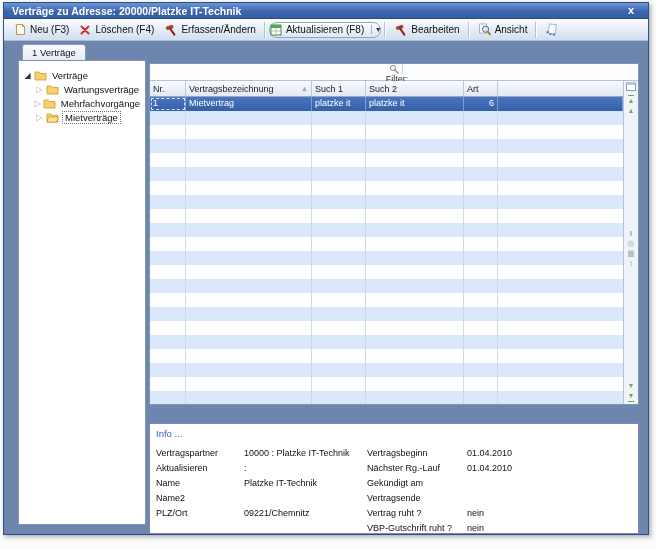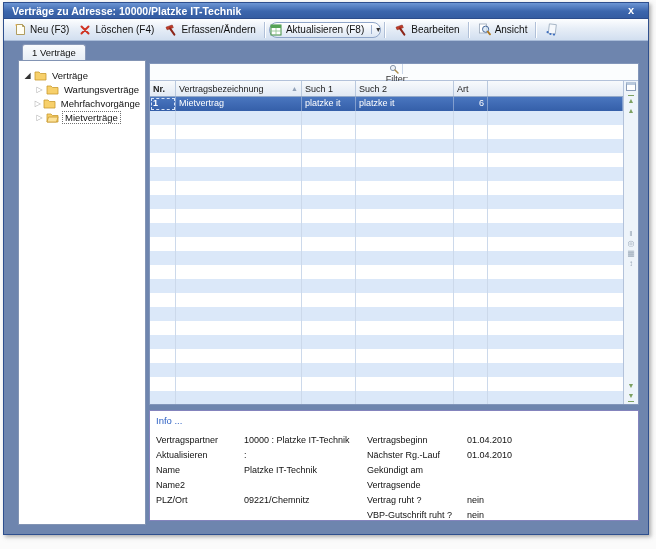--- a/index.html
+++ b/index.html
@@ -65,21 +65,21 @@
   .header-row { height:16px; flex:none; display:flex;
                 background:linear-gradient(#f8fafc,#e1e9f4);
                 border-bottom:1px solid #93a9c9; font-size:9px; color:#222; }
   .hcell { border-right:1px solid #bac9de; padding:0 3px; display:flex;
            align-items:center; overflow:hidden; }
   .sortmark { margin-left:auto; font-size:7px; color:#92a2b8; padding-left:2px; }
   .rows { flex:1; overflow:hidden; }
   .grow { height:14px; display:flex; font-size:9px; }
   .gcell { height:100%; border-right:1px solid #ccd9eb; padding:1px 3px;
            overflow:hidden; white-space:nowrap; }
-  .c-nr  { width:26px;font-weight:bold; }
+  .c-nr  { width:36px; }
   .c-vb  { width:126px; }
   .c-s1  { width:54px; }
   .c-s2  { width:98px; }
   .c-art { width:34px; text-align:right; }
   .c-fill{ flex:1; border-right:none; }
   .lite  { background:#dbe8f9; }
   .white { background:#ffffff; }
   .sel   { background:linear-gradient(#4a76bf,#355fa9); color:#fff; }
   .sel .gcell { border-right:1px solid rgba(255,255,255,.35); }
   .sel .c-nr { outline:1px dashed #d9e5f8; outline-offset:-2px; }
@@ -88,38 +88,38 @@
   .navigator { width:15px; flex:none; border-left:1px solid #b3c2da;
                background:#eef4fa; display:flex; flex-direction:column;
                align-items:center; padding:1px 0 2px; }
   .chooser { width:10px; height:9px; border:1px solid #8a9cb8; background:#fff;
              border-top-width:3px; border-top-color:#b9c9dd; margin-bottom:4px; }
   .navic { font-size:7px; line-height:10px; color:#7da061; }
   .navic.gray { color:#9aa8b8; font-size:8px; }
   .nspace { flex:1; }
 
   
-  .info { position:absolute; left:145px; top:368px; width:490px; height:111px;
+  .info { position:absolute; left:145px; top:381px; width:490px; height:111px;
           background:#fff; border:1px solid #8484bd; }
   .info-title { position:absolute; left:6px; top:4px; font-size:9.5px; color:#2f62c4; }
   .icol { position:absolute; top:19px; font-size:9px; color:#111; }
   .icol.left  { left:6px; }
   .icol.right { left:217px; }
   .irow { display:flex; height:15px; align-items:flex-end; white-space:nowrap; }
   .ilabel { width:88px; flex:none; }
   .icol.right .ilabel { width:100px; }
   .ival { }
 </style>
 </head>
 <body>
 
 <div class="window">
 
   <div class="titlebar">
-    <span class="title">Verträge zu Adresse: 10000/Platzke IT-Technik</span>
+    <span class="title">Verträge zu Adresse: 20000/Platzke IT-Technik</span>
     <span class="close-x">x</span>
   </div>
 
   <div class="toolbar">
 
     <div class="tbtn">
       <svg width="13" height="13" viewBox="0 0 13 13">
           <path d="M3.5 1.5 h6 l2 2 v8 h-8 z" fill="#fffdf2" stroke="#a9934e" stroke-width="0.9"></path>
           <path d="M9.5 1.5 v2 h2" fill="none" stroke="#a9934e" stroke-width="0.9"></path>
           <path d="M2.5 1 l1 1.6 1-1.6-1.6 1 1.6 1-2-0.4z" fill="#f5a623"></path>

